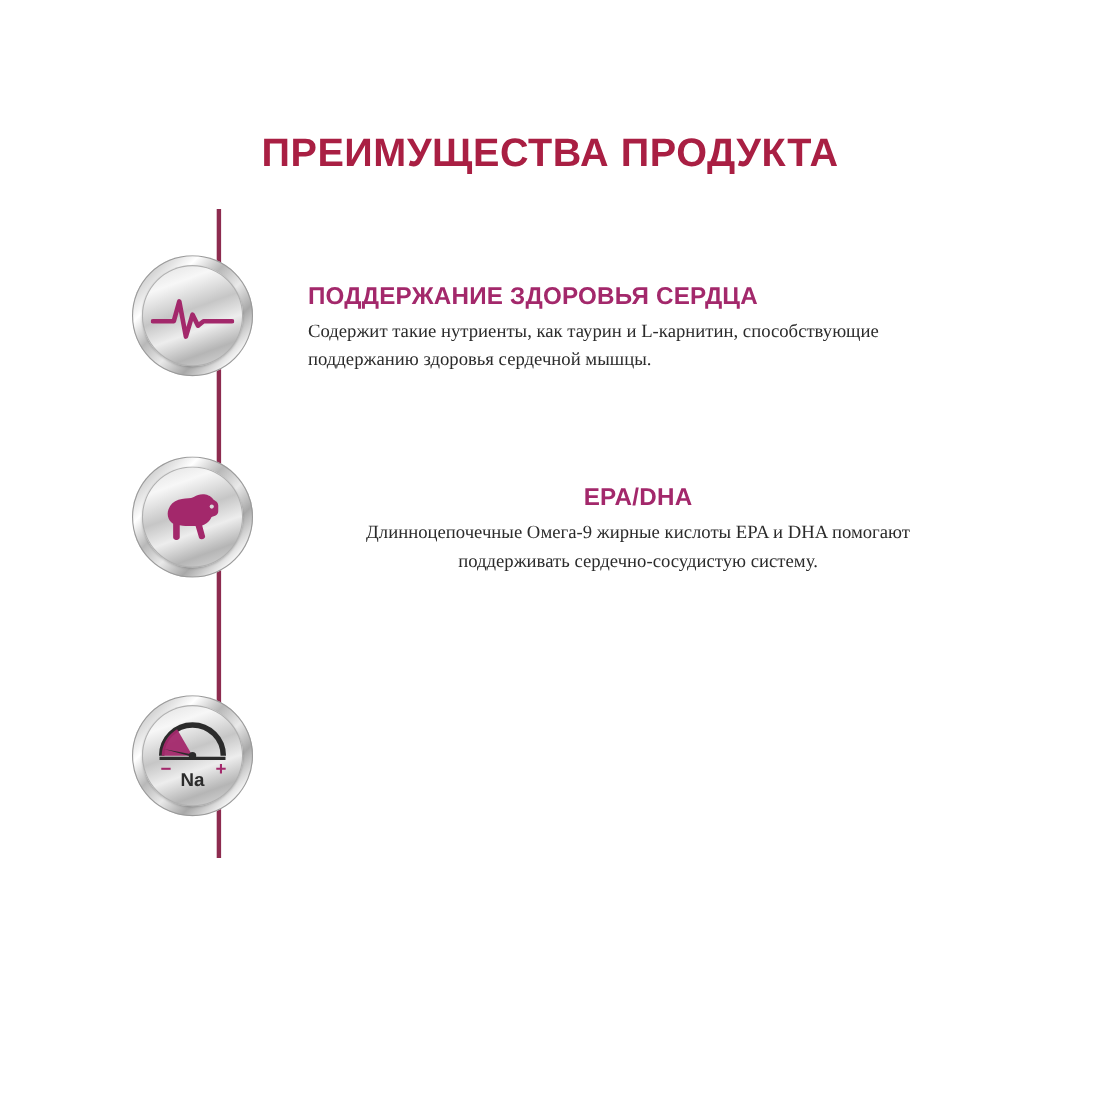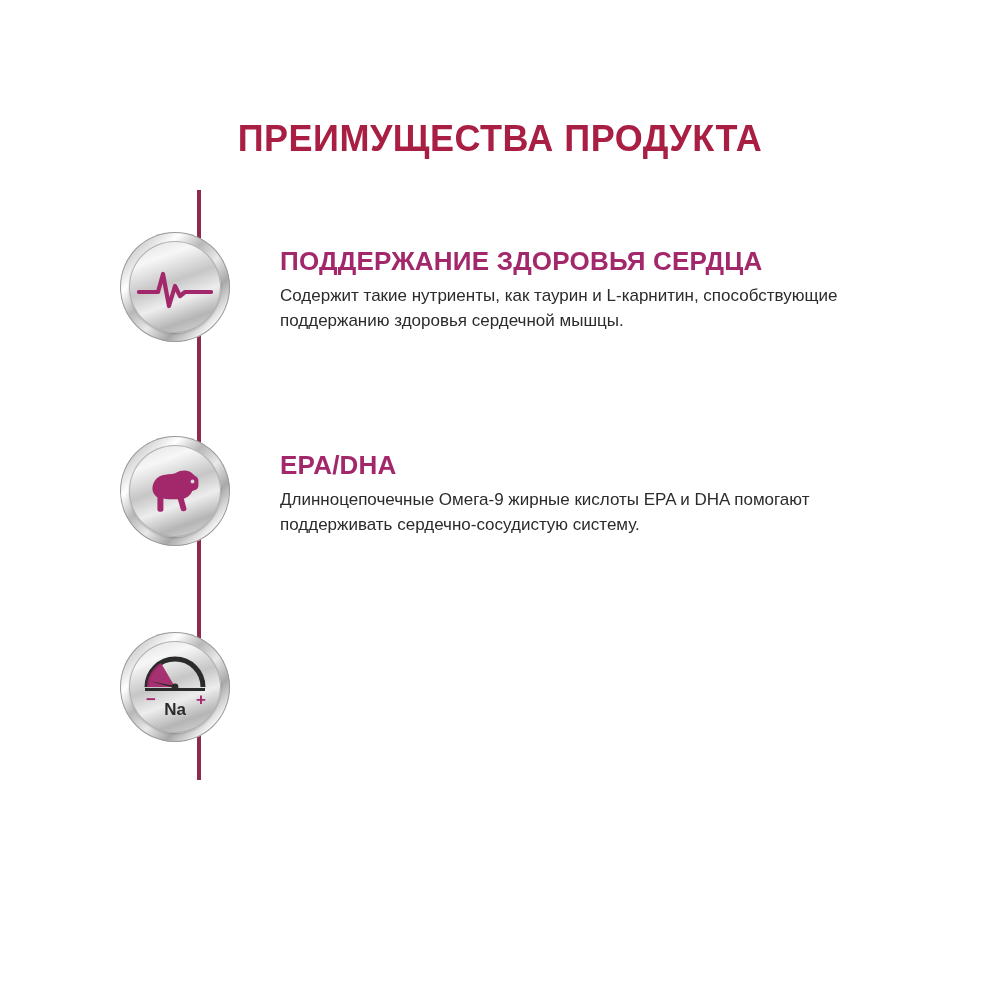--- a/index.html
+++ b/index.html
@@ -38,21 +38,21 @@
     background: #8d2b4f;
   }
   .benefit {
     position: absolute;
     left: 120px;
     width: 830px;
     display: flex;
     align-items: flex-start;
   }
   .benefit-1 { top: 232px; }
-  .benefit-2 { top: 436px; }
+  .benefit-2 { top: 415px; text-align: center; }
   .benefit-3 { top: 632px; }
 
   .medal {
     position: relative;
     width: 110px;
     height: 110px;
     flex: 0 0 110px;
     border-radius: 50%;
     background:
       linear-gradient(135deg,
@@ -88,34 +88,34 @@
     overflow: hidden;
   }
   .medal-inner svg { display: block; }
 
   .text-col {
     margin-left: 50px;
     padding-top: 8px;
     max-width: 600px;
   }
   .benefit-title {
-    font-size: 26px;
+    font-size: 22px;
     font-weight: bold;
     color: #a3286b;
     letter-spacing: 0.2px;
-    margin: 6px 0 6px 0;
+    margin: 16px 0 6px 0;
     line-height: 1.2;
     font-family: "Liberation Sans", sans-serif;
   }
   .benefit-desc {
     font-size: 17px;
     color: #2b2b2b;
     line-height: 1.48;
     margin: 0;
-    font-family: Liberation Sans, sans-serif;
+    font-family: Liberation Serif, serif;
   }
 </style>
 </head>
 <body>
 
 <div id="root">
 
   <div class="page-title">ПРЕИМУЩЕСТВА ПРОДУКТА</div>
 
   <div class="timeline"></div>

